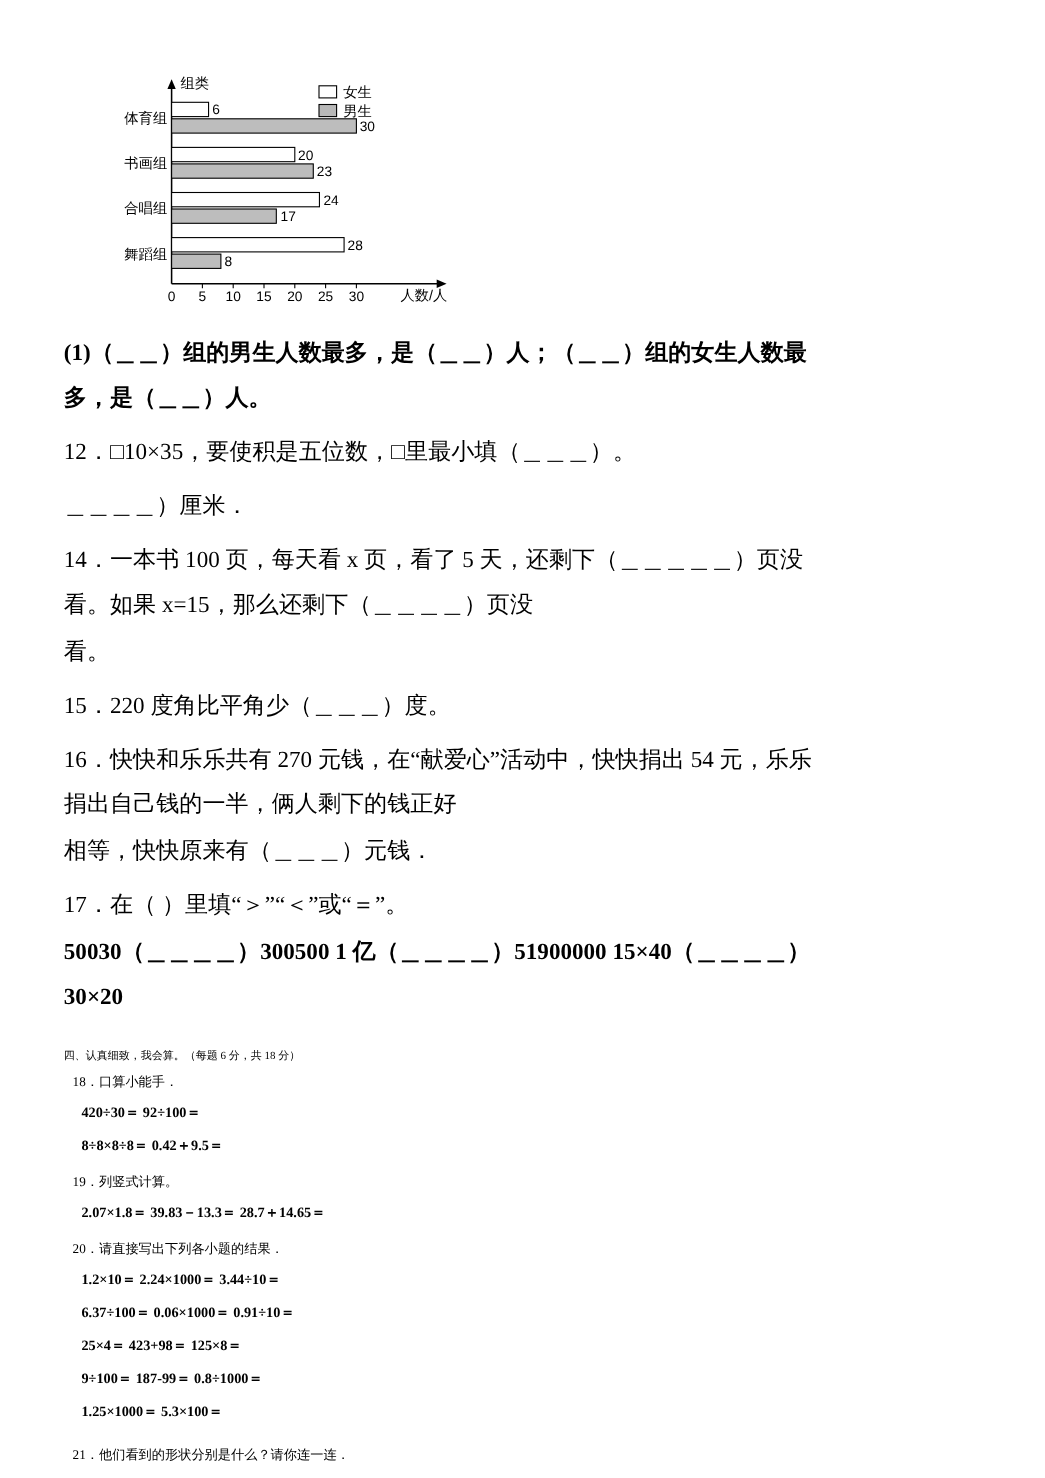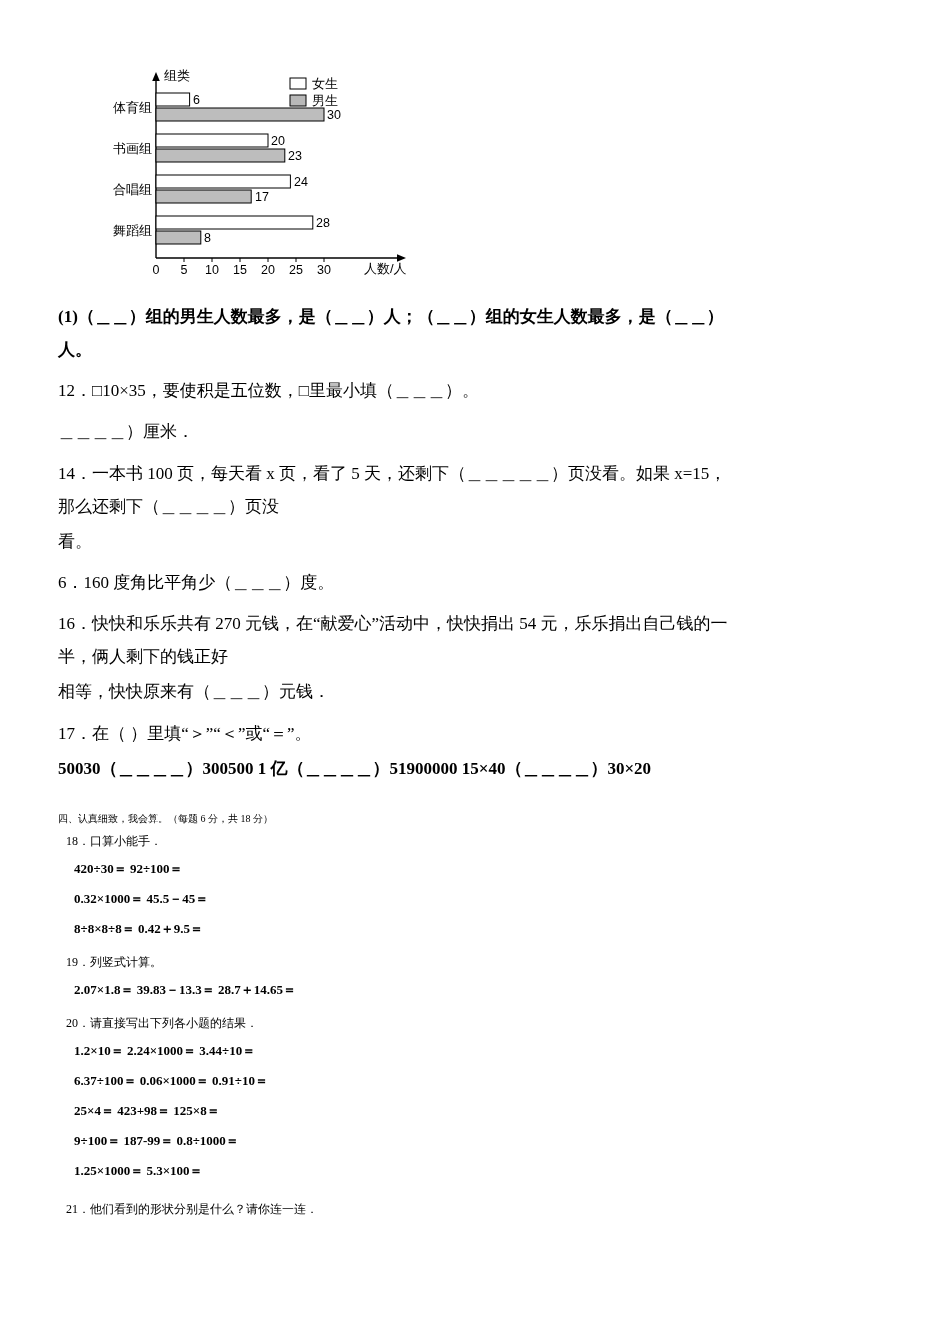--- a/index.html
+++ b/index.html
@@ -27,21 +27,21 @@
     position: relative;
     width: 400px;
     height: 240px;
     margin-left: 10px;
     margin-top: 20px;
   }
   .chart-svg { display:block; }
 
   
   .q {
-    font-size: 17px;
+    font-size: 21px;
     line-height: 1.95;
     margin: 0 0 2px 0;
     font-family: "Liberation Serif", serif;
   }
   .q.bold { font-weight: bold; }
   .section-title {
     font-size: 10px;
     line-height: 2.0;
     margin: 10px 0 0 0;
   }
@@ -137,35 +137,34 @@
   <p class="q">12．□10×35，要使积是五位数，□里最小填（＿＿＿）。</p>
 
   <div class="spacer-sm"></div>
   <p class="q">＿＿＿＿）厘米．</p>
 
   <div class="spacer-sm"></div>
   <p class="q">14．一本书 100 页，每天看 x 页，看了 5 天，还剩下（＿＿＿＿＿）页没看。如果 x=15，那么还剩下（＿＿＿＿）页没</p>
   <p class="q">看。</p>
 
   <div class="spacer-sm"></div>
-  <p class="q">6．160 度角比平角少（＿＿＿）度。</p>
+  <p class="q">15．220 度角比平角少（＿＿＿）度。</p>
 
   <div class="spacer-sm"></div>
   <p class="q">16．快快和乐乐共有 270 元钱，在“献爱心”活动中，快快捐出 54 元，乐乐捐出自己钱的一半，俩人剩下的钱正好</p>
   <p class="q">相等，快快原来有（＿＿＿）元钱．</p>
 
   <div class="spacer-sm"></div>
   <p class="q">17．在（  ）里填“＞”“＜”或“＝”。</p>
   <p class="q bold">50030（＿＿＿＿）300500    1 亿（＿＿＿＿）51900000    15×40（＿＿＿＿）30×20</p>
 
   <div class="spacer-md"></div>
   <p class="section-title">四、认真细致，我会算。（每题 6 分，共 18 分）</p>
   <p class="q-num">18．口算小能手．</p>
   <p class="calc">420÷30＝                92÷100＝</p>
-  <p class="calc">0.32×1000＝        45.5－45＝</p>
   <p class="calc">8÷8×8÷8＝         0.42＋9.5＝</p>
 
   <div class="spacer-sm"></div>
   <p class="q-num">19．列竖式计算。</p>
   <p class="calc">2.07×1.8＝    39.83－13.3＝    28.7＋14.65＝</p>
 
   <div class="spacer-sm"></div>
   <p class="q-num">20．请直接写出下列各小题的结果．</p>
   <p class="calc">1.2×10＝    2.24×1000＝    3.44÷10＝</p>
   <p class="calc">6.37÷100＝  0.06×1000＝   0.91÷10＝</p>

